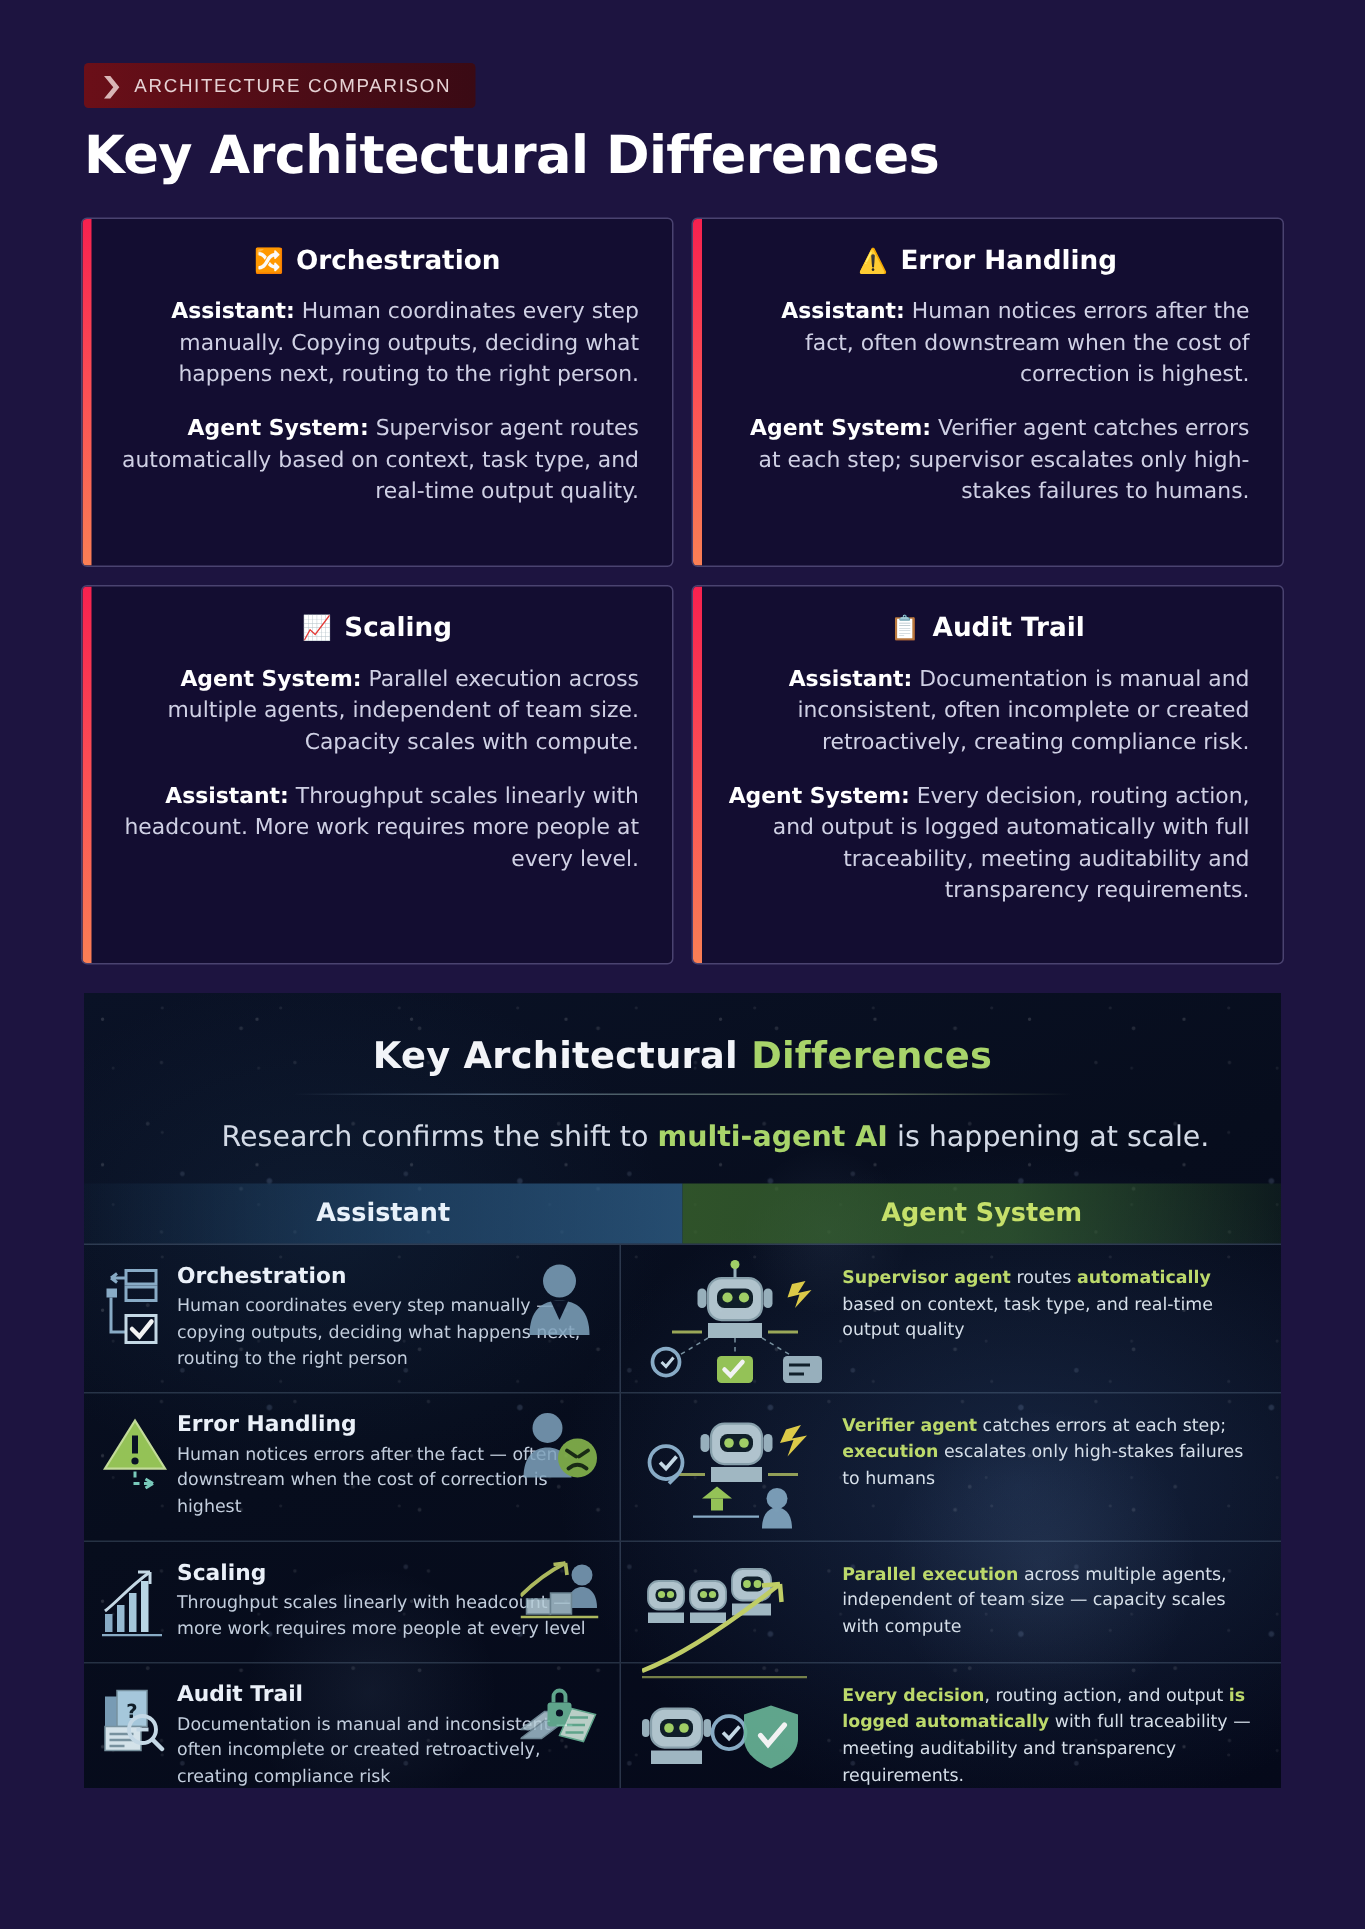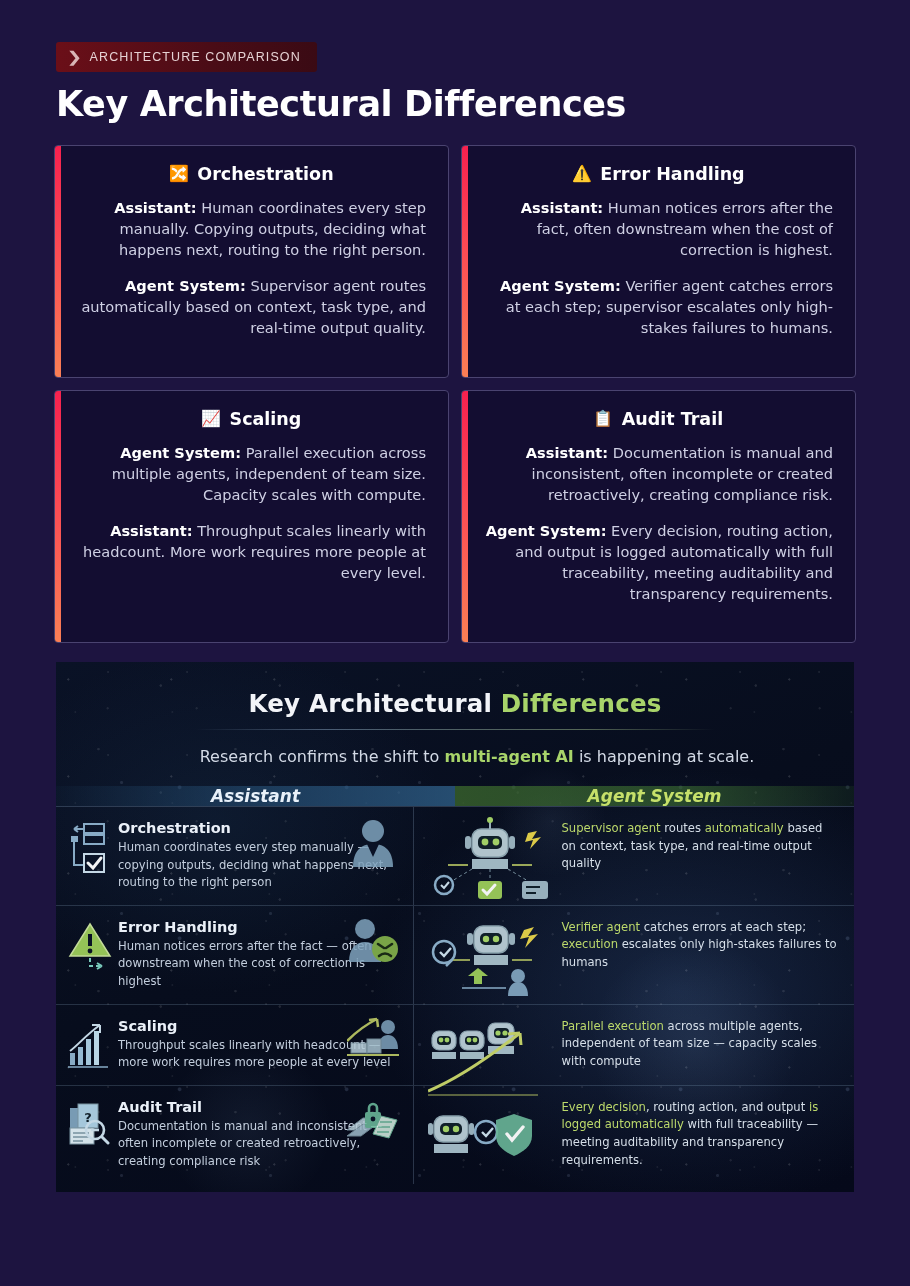--- a/index.html
+++ b/index.html
@@ -165,32 +165,31 @@
     width: 520px;
     height: 1px;
     margin: 11px auto 0 auto;
     background: linear-gradient(90deg, rgba(120,150,190,0) 0%, rgba(150,180,210,0.45) 25%, rgba(160,190,140,0.5) 75%, rgba(120,150,190,0) 100%);
   }
 
   .info-sub {
     position: relative;
     text-align: center;
     margin-top: 17px;
-    font-size: 16px;
+    font-size: 19px;
     color: #d3dae6;
     margin-left: 44px;
   }
   .info-sub b { color: #a8d46a; font-weight: 700; }
 
   .col-headers {
     position: relative;
     display: flex;
     margin-top: 20px;
-    height: 20px;
-    font-style: italic;
+    height: 40px;
   }
   .col-head {
     flex: 1;
     display: flex;
     align-items: center;
     justify-content: center;
     font-size: 17px;
     font-weight: 600;
   }
   .col-head.assistant {
@@ -225,21 +224,21 @@
     font-weight: 700;
     color: #eaf0f8;
     margin-bottom: 3px;
   }
   .row-body {
     font-size: 11.6px;
     line-height: 1.52;
     color: #c3cedd;
   }
   .row-body.agent { color: #d6dfe9; }
-  .row-body.agent b { color: #bcd96b; font-weight: 400; }
+  .row-body.agent b { color: #bcd96b; font-weight: 700; }
 
   
   .glyph {
     position: absolute;
     pointer-events: none;
   }
   .glyph-left {
     left: 12px; top: 14px;
     width: 44px; height: 52px;
     color: #8fb4cf;

